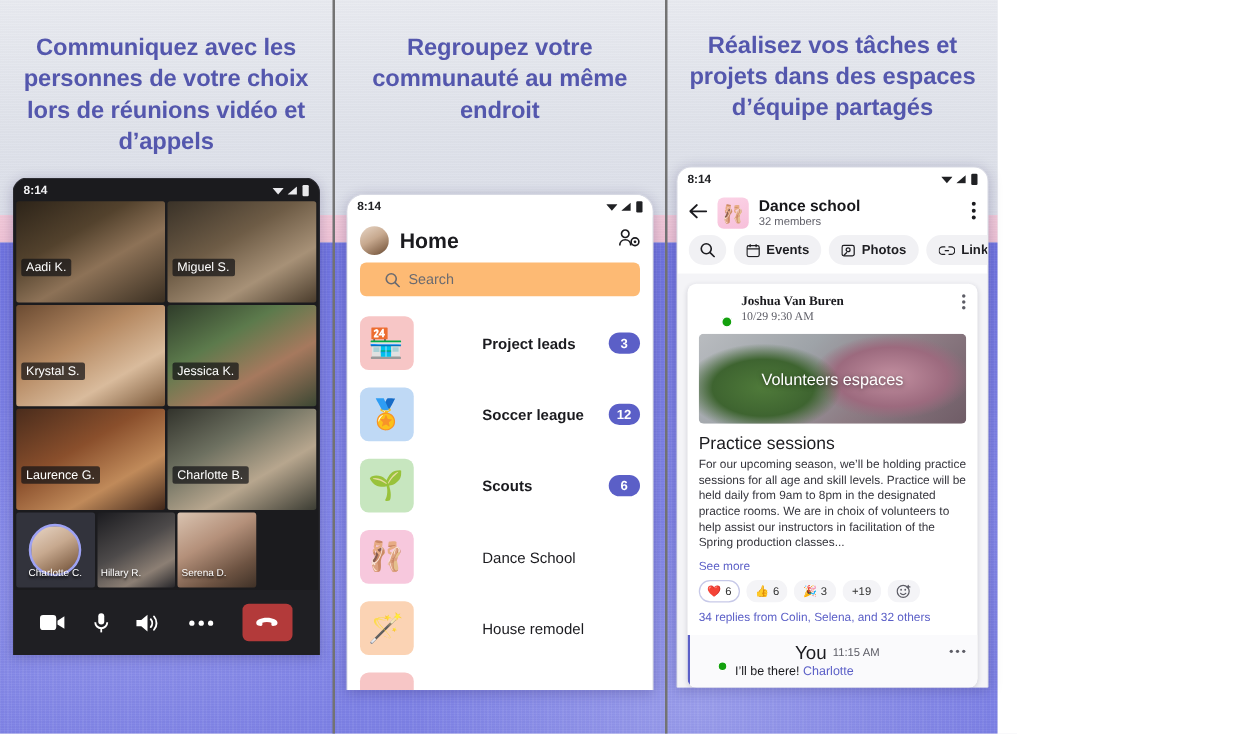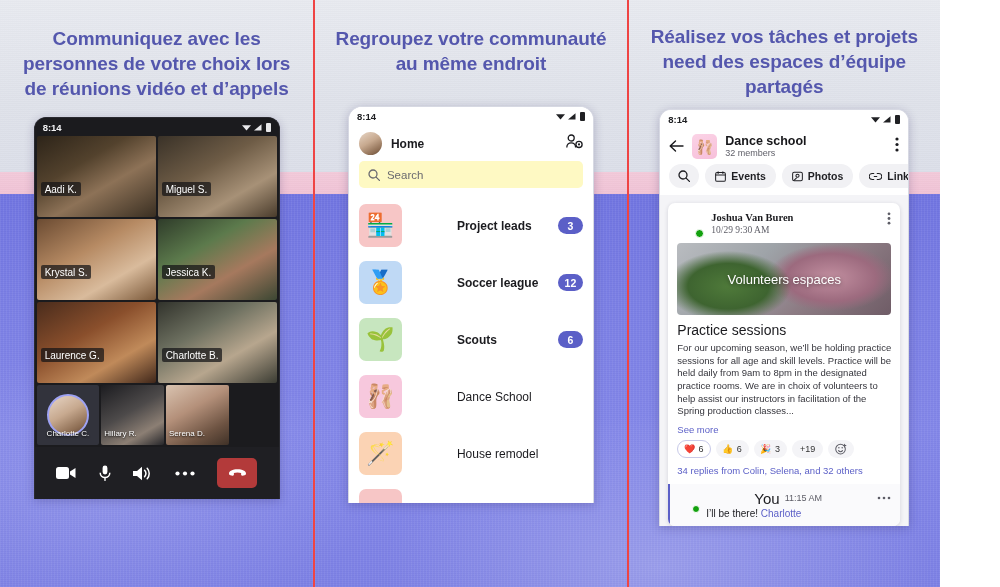--- a/index.html
+++ b/index.html
@@ -3,21 +3,21 @@
 <meta charset="utf-8">
 <style>
   * { box-sizing: border-box; margin: 0; padding: 0; }
   html, body {
     width: 1000px; height: 587px;
     font-family: "Liberation Sans", sans-serif;
     overflow: hidden;
   }
   .stage {
     position: relative;
-    width: 940px; height: 587px;
+    width: 798px; height: 587px;
     display: flex;
     background: #e4e6ec;
   }
 
   
   .bg { position: absolute; inset: 0; z-index: 0; }
   .bg-top {
     position: absolute; left: 0; right: 0; top: 0; height: 172px;
     background: linear-gradient(180deg, #e8eaf0 0%, #dfe2ea 60%, #dcdfe9 100%);
   }
@@ -42,21 +42,21 @@
     background: radial-gradient(ellipse 45% 60% at 70% 95%, rgba(255,255,255,.22), rgba(255,255,255,0) 65%),
                 radial-gradient(ellipse 40% 50% at 12% 75%, rgba(255,255,255,.12), rgba(255,255,255,0) 70%);
   }
 
   
   .panel {
     position: relative; z-index: 2;
     width: 333.33px; height: 587px;
     display: flex; flex-direction: column; align-items: center;
   }
-  .panel + .panel { border-left: 2px solid #ef4444; }
+  .panel + .panel { border-left: 2px solid #737373; gap: 24px; }
 
   .headline {
     color: #5457ad;
     font-size: 19px;
     font-weight: 700;
     line-height: 25px;
     text-align: center;
     letter-spacing: -0.1px;
     padding: 0 16px;
     margin-top: 26px;
@@ -116,24 +116,24 @@
   }
   .cbtn { color: #fff; display: flex; align-items: center; justify-content: center; }
   .hang {
     width: 40px; height: 30px; border-radius: 5px;
     background: #b33a3a; display: flex; align-items: center; justify-content: center;
   }
 
   
   .home-hd { display: flex; align-items: center; padding: 7px 10px 6px; gap: 9px; }
   .ava { width: 23px; height: 23px; border-radius: 50%; overflow: hidden; flex: none; }
-  .home-title { font-size: 12px; font-weight: 700; color: #1b1b1f; flex: 1; }
+  .home-title { font-size: 17px; font-weight: 700; color: #1b1b1f; flex: 1; }
   .searchbox {
-    margin: 0 10px 9px; height: 27px; background: #fef9c3; border-radius: 5px;
-    display: flex; align-items: center; gap: 7px; padding: 0 9px;
+    margin: 0 10px 9px; height: 27px; background: #fdba74; border-radius: 5px;
+    display: flex; align-items: center; gap: 7px; padding: 0 20px;
   }
   .searchbox .ph { font-size: 11.5px; color: #6b6b70; }
   .lrow { display: flex; align-items: center; gap: 11px; padding: 7px 10px; }
   .lico {
     width: 43px; height: 43px; border-radius: 7px; flex: none;
     display: flex; align-items: center; justify-content: center;
     font-size: 23px; line-height: 1;
   }
   .lname { flex: 1; font-size: 12px; color: #1b1b1f; margin-left: 44px; }
   .lname.b { font-weight: 700; }
@@ -390,21 +390,21 @@
           <span class="lname">House remodel</span>
         </div>
         <div class="lrow" style="padding-bottom:0;">
           <span class="lico" style="background:#f7c6c6;height:14px;border-radius:7px 7px 0 0;"></span>
         </div>
       </div>
     </div>
   </div>
 
   <div class="panel p3">
-    <div class="headline">Réalisez vos tâches et projets need des espaces d’équipe partagés</div>
+    <div class="headline">Réalisez vos tâches et projets dans des espaces d’équipe partagés</div>
 
     <div class="phone light" style="margin-top:10px;width:250px;background:#f4f4f7;border-radius:12px 12px 0 0;">
       <div class="statusbar light" style="background:#ffffff;">
         <span>8:14</span>
         <span class="sb-icons">
           <svg class="ic-wifi" viewBox="0 0 12 9">
               <path d="M0 1.6 L6 8.6 L12 1.6 Z" fill="#202124"></path>
             </svg>
           <svg class="ic-sig" viewBox="0 0 12 9">
               <path d="M0 8.6 L10 8.6 L10 0 Z" fill="#202124"></path>

